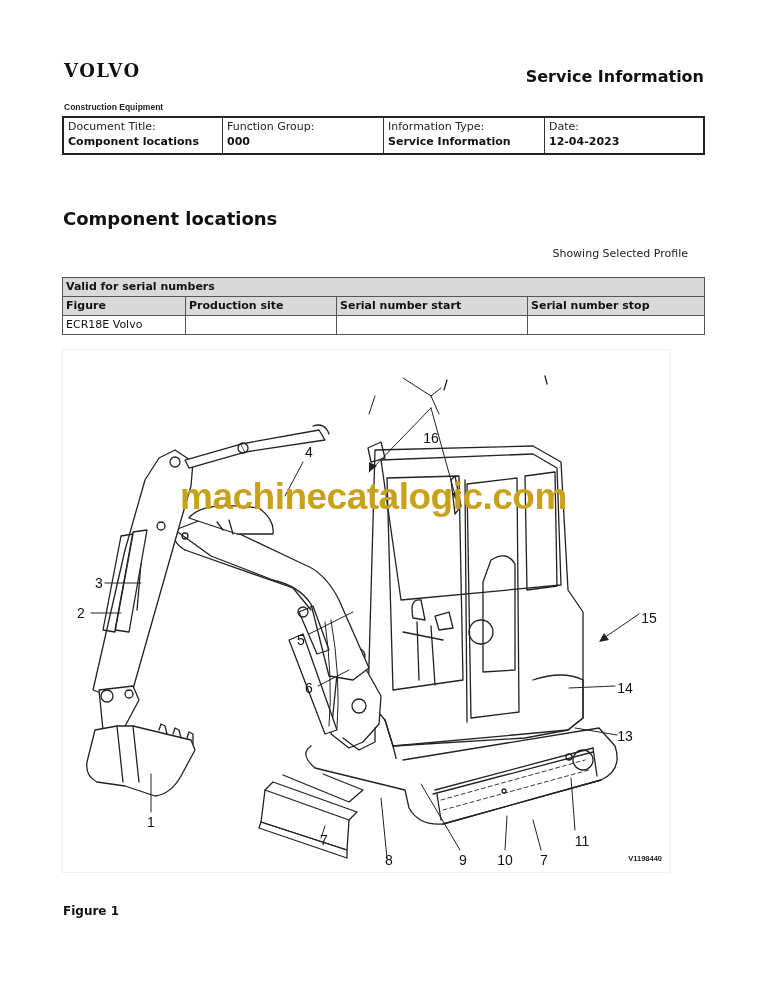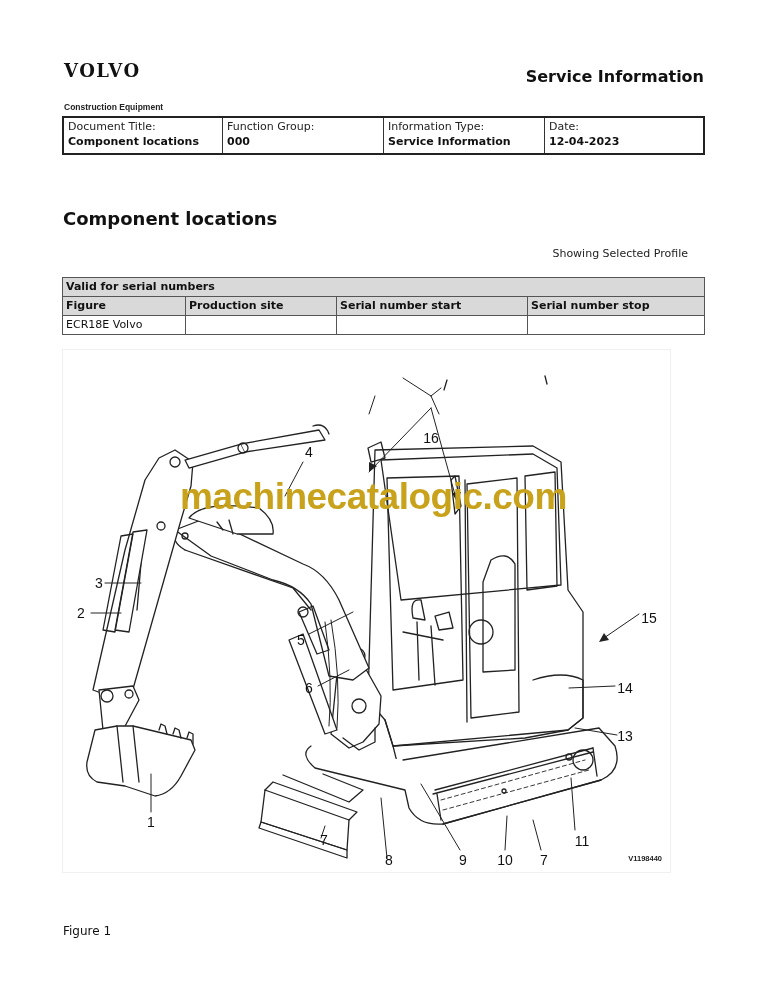--- a/index.html
+++ b/index.html
@@ -28,21 +28,21 @@
 
   .figure { position: absolute; left: 62px; top: 349px; width: 607px; height: 522px;
             border: 1px solid #f0f0f0; }
   .figure svg { position: absolute; left: 0; top: 0; }
   .callout { position: absolute; font-family: "Liberation Sans", sans-serif; font-size: 14px; color: #111;
              transform: translate(-50%, -50%); }
   .fig-code { position: absolute; font-family: "Liberation Sans", sans-serif; font-size: 7.5px; font-weight: bold;
               color: #222; right: 8px; bottom: 9px; }
   .watermark { position: absolute; left: 117px; top: 126px; font-family: "Liberation Sans", sans-serif;
                font-size: 37px; font-weight: bold; color: #c9a21c; letter-spacing: -0.5px; white-space: nowrap; text-align: center; }
-  .fig-caption { position: absolute; left: 63px; top: 904px; font-size: 12px; font-weight: normal; margin-top: 20px; }
+  .fig-caption { position: absolute; left: 63px; top: 904px; font-size: 12px; font-weight: bold; }
 </style>
 </head>
 <body>
 
 <div class="logo">
   <div class="brand">VOLVO</div>
   <div class="sub">Construction Equipment</div>
 </div>
 <div class="doc-kind">Service Information</div>
 

